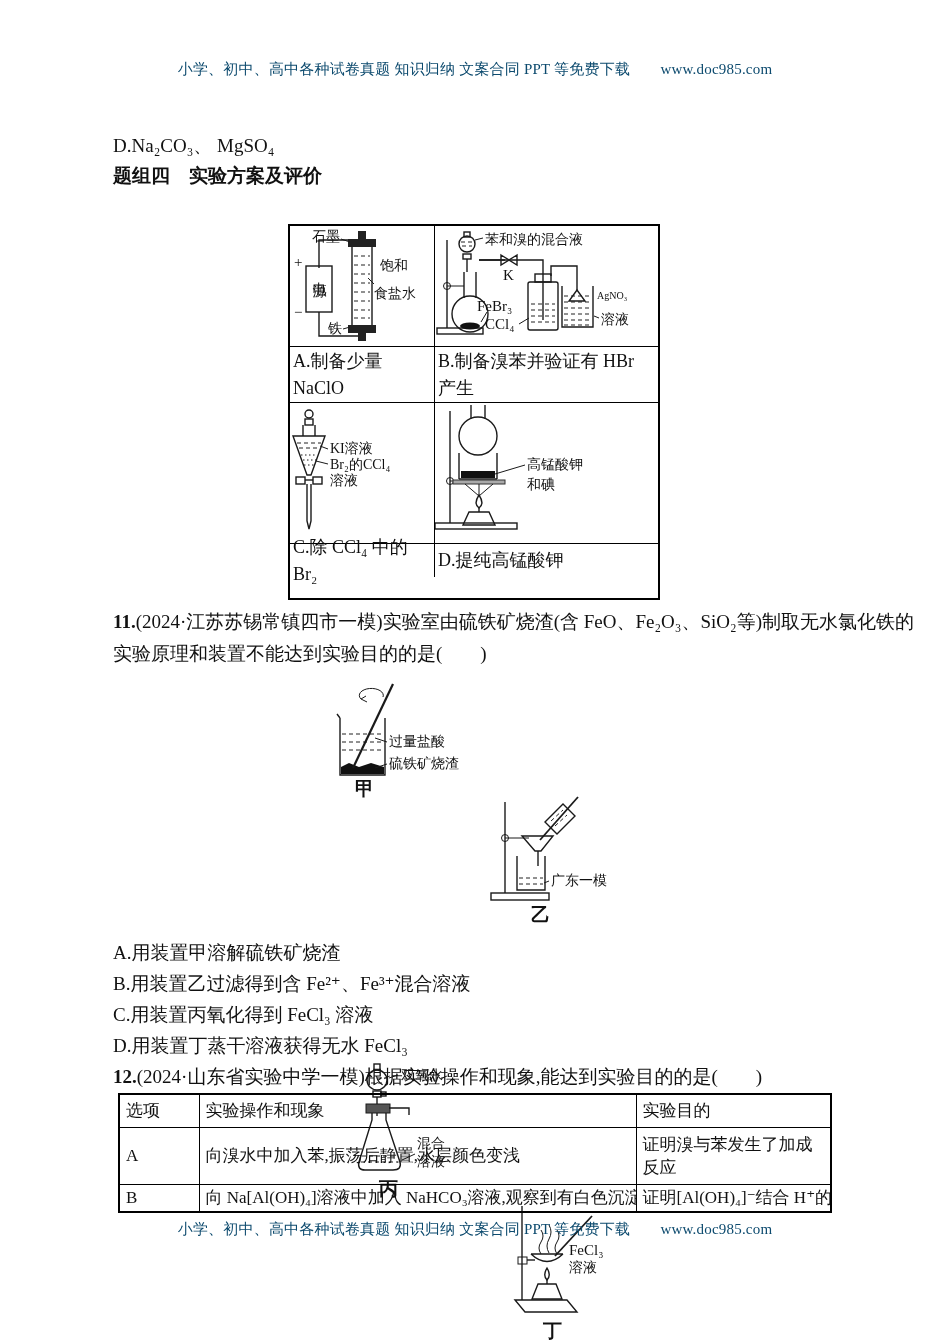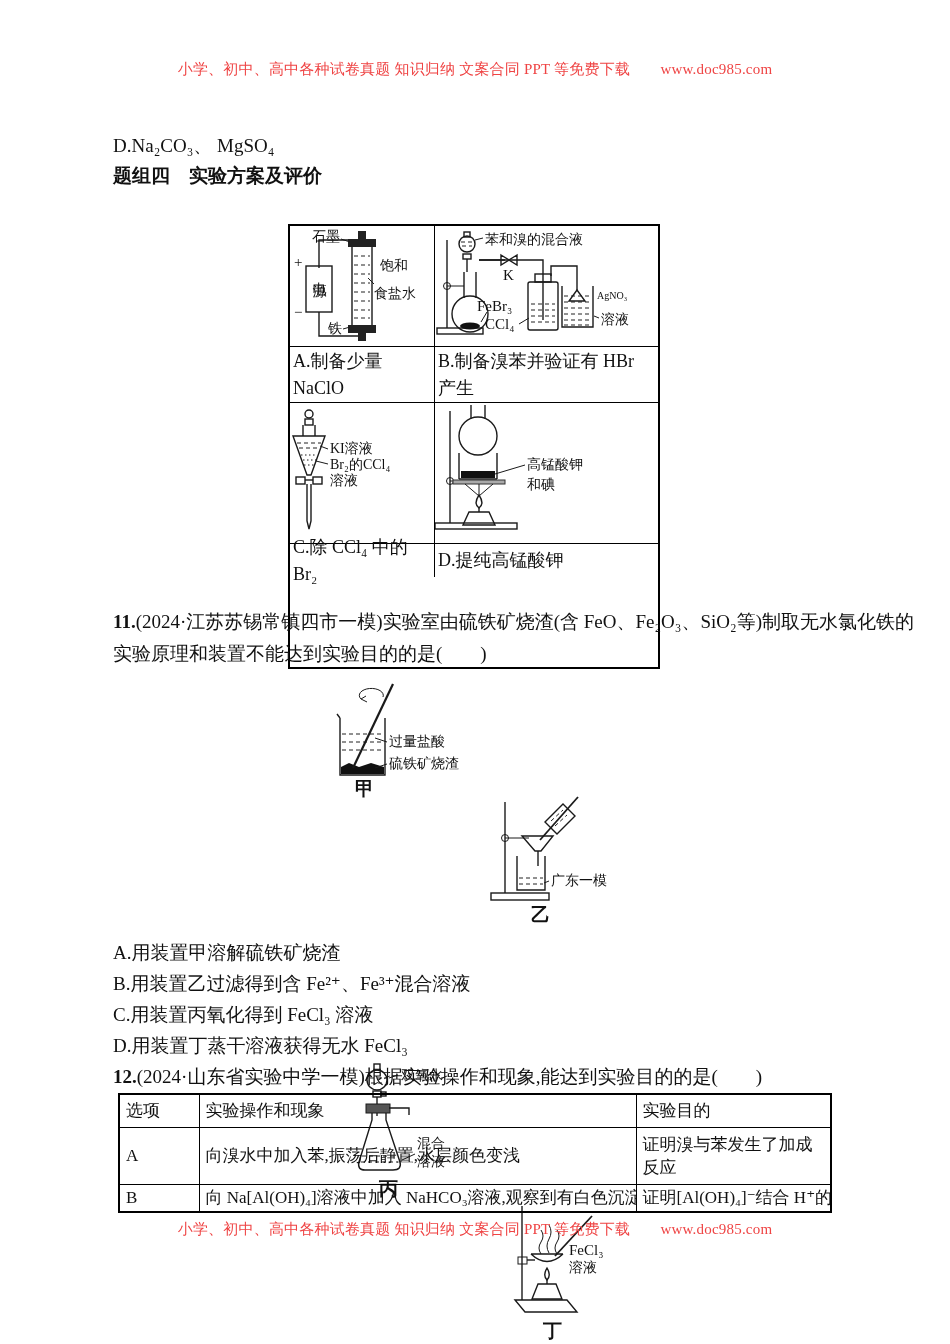--- a/index.html
+++ b/index.html
@@ -1,24 +1,24 @@
 <!DOCTYPE html>
 <html><head>
 <meta charset="utf-8">
 <style>
   html,body{margin:0;padding:0;background:#ffffff;}
   .page{position:relative;width:950px;height:1344px;background:#fff;overflow:hidden;
         font-family:"Liberation Serif","DejaVu Sans",serif;color:#111;}
   .abs{position:absolute;}
-  .hdr{width:950px;text-align:center;font-size:15px;color:#ef4444;letter-spacing:.2px;}
+  .hdr{width:950px;text-align:center;font-size:15px;color:#0c4a6e;letter-spacing:.2px;}
   .bodyline{font-size:19px;line-height:24px;white-space:nowrap;}
   .qnum{font-weight:bold;}
   .secttl{font-size:19px;font-weight:bold;}
   
-  .grid10{left:288px;top:224px;width:372px;height:445px;border:2px solid #000;box-sizing:border-box;
+  .grid10{left:288px;top:224px;width:372px;height:376px;border:2px solid #000;box-sizing:border-box;
           display:grid;grid-template-columns:145px 1fr;grid-template-rows:121px 56px 141px 33px;}
   .gcell{border-right:1.5px solid #000;border-bottom:1.5px solid #000;position:relative;box-sizing:border-box;}
   .gcell.last-col{border-right:none;}
   .gcell.last-row{border-bottom:none;}
   .gcap{font-size:18px;line-height:27px;padding:2px 3px;display:flex;align-items:center;}
   .fig{position:relative;}
   .fig svg{position:absolute;left:0;top:0;}
   .flabel{position:absolute;font-size:14px;line-height:16px;white-space:nowrap;color:#111;}
   .vtext{writing-mode:vertical-rl;text-orientation:upright;letter-spacing:2px;}
   .figcap{position:absolute;font-size:19px;font-weight:bold;}

